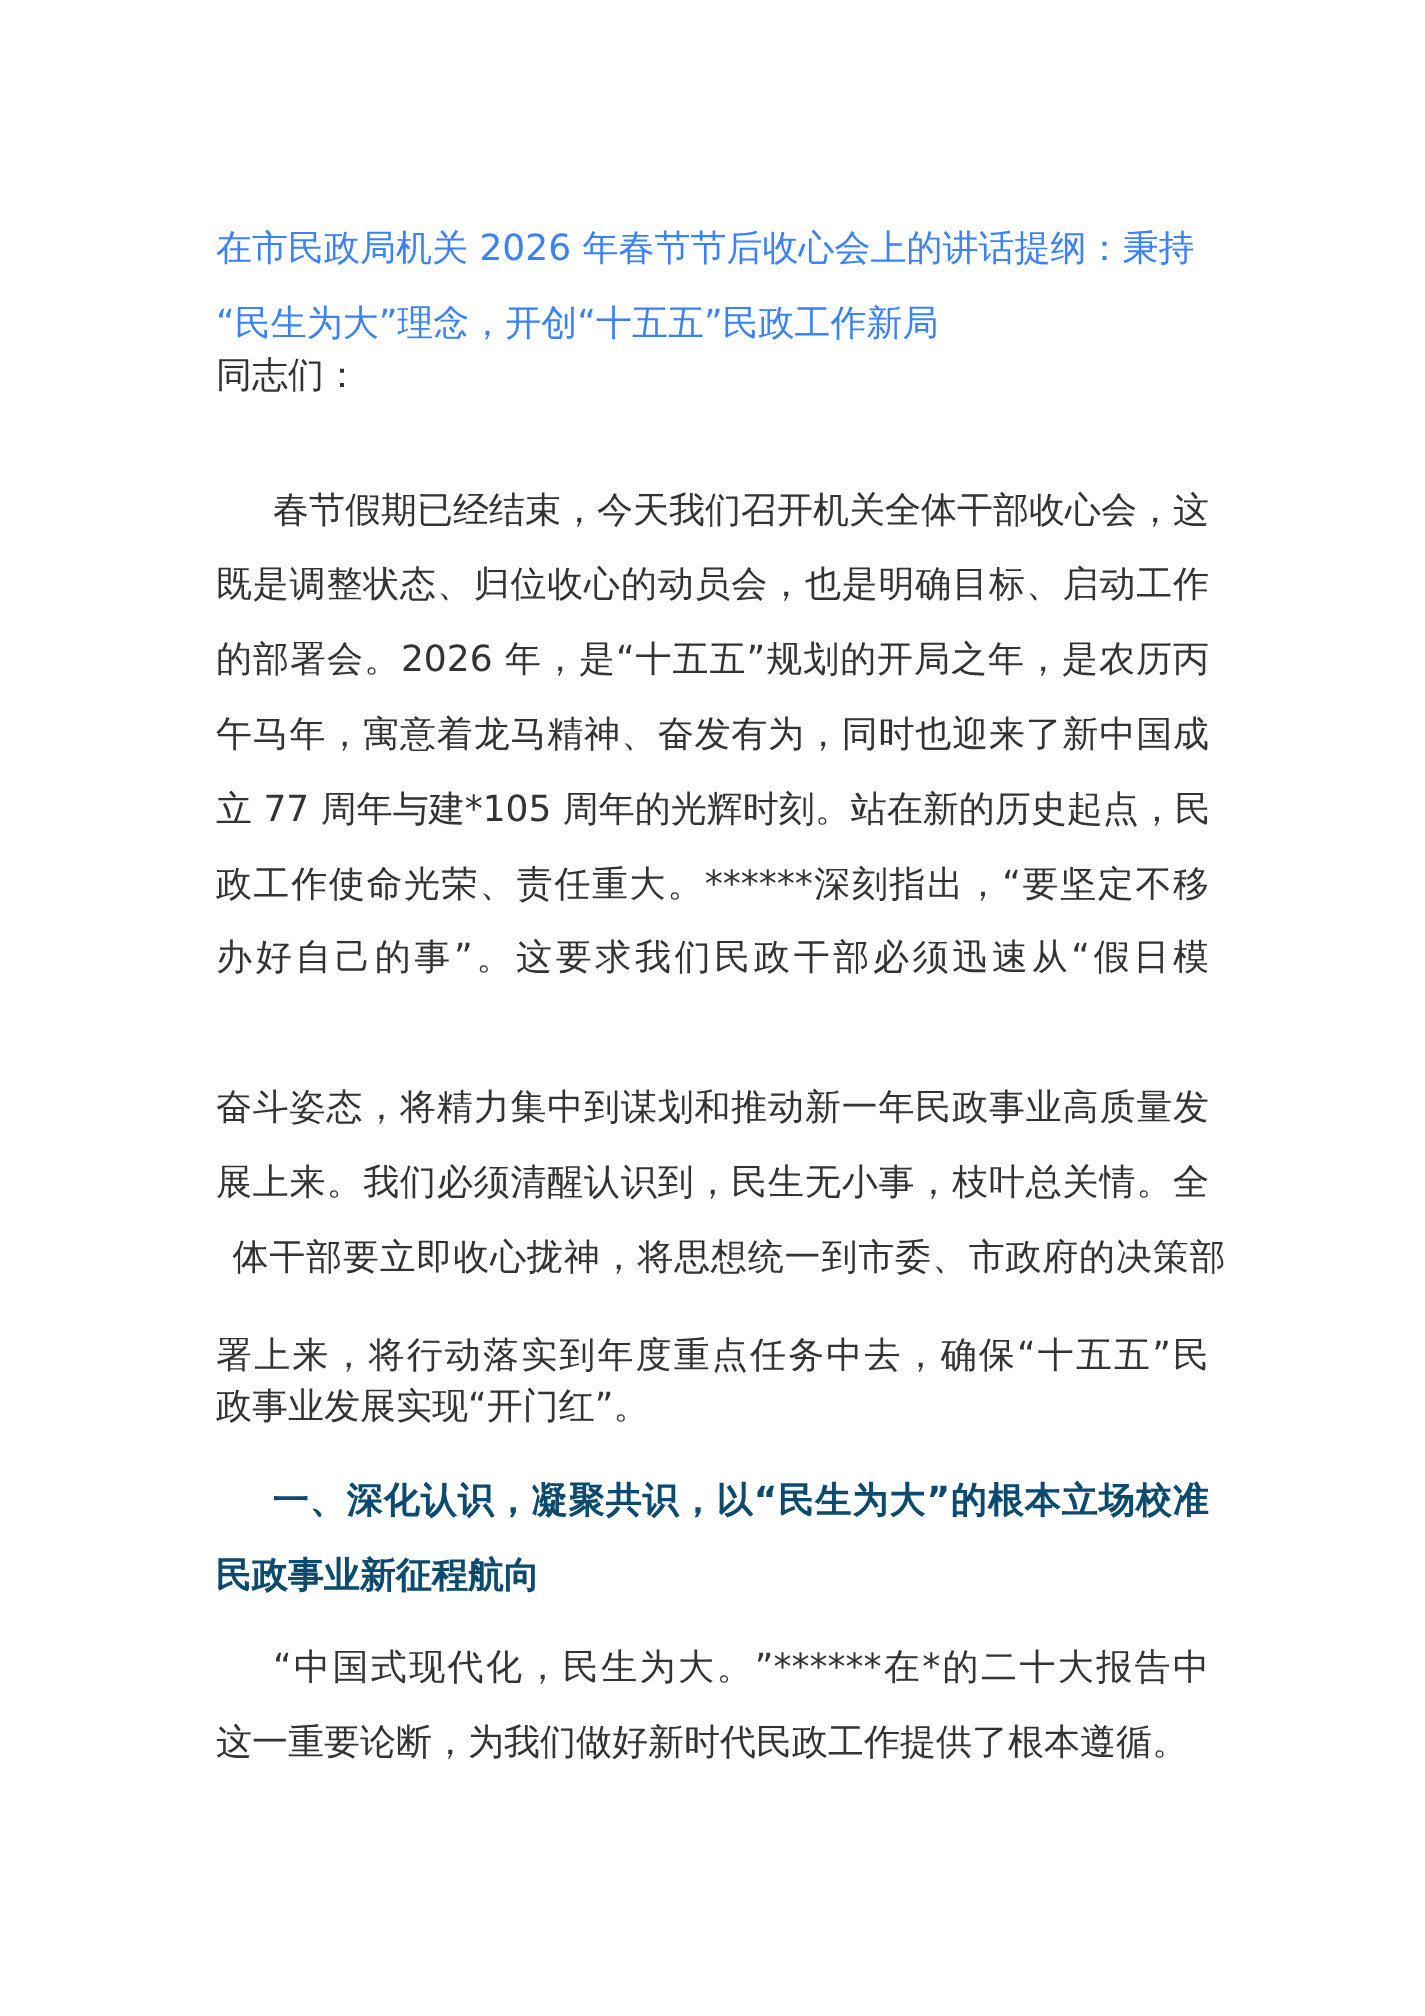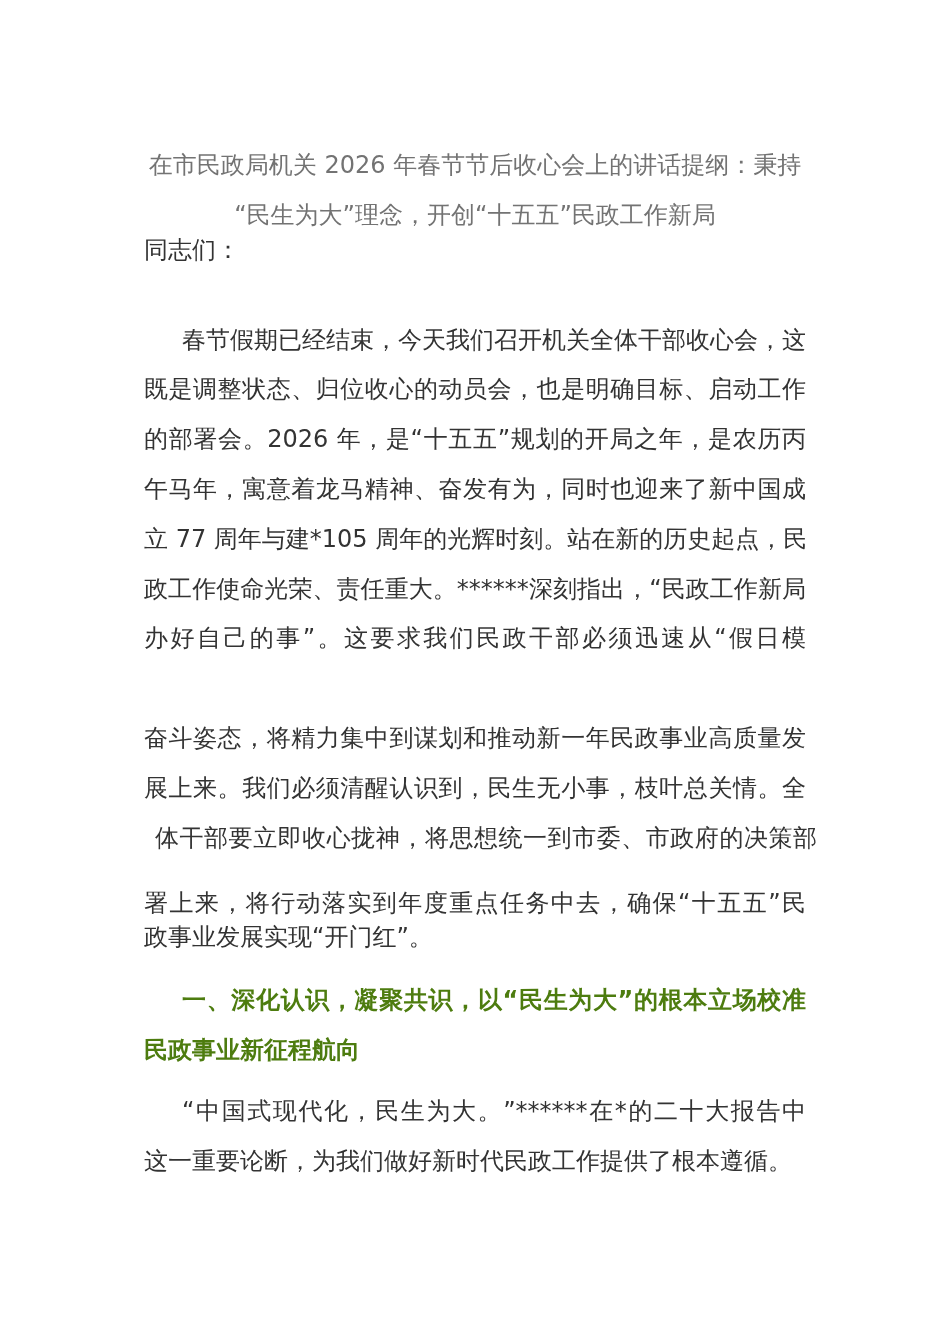--- a/index.html
+++ b/index.html
@@ -32,51 +32,51 @@
     text-align: justify;
     text-align-last: justify;
   }
   .title-line {
     position: absolute;
     left: 144px;
     width: 662px;
     font-size: 24px;
     line-height: 30px;
     white-space: nowrap;
-    text-align: center;
-    color: #737373;
+    text-align: left;
+    color: #3b82f6;
   }
   .last {
     text-align-last: left;
   }
   .indent {
     left: 182px;
     width: 624px;
   }
   .bold {
     font-weight: bold;
-    color: #4d7c0f;
+    color: #0c4a6e;
   }
 </style>
 </head>
 <body>
 
 <div class="page">
 
   <div class="title-line" style="top:150px;">在市民政局机关 2026 年春节节后收心会上的讲话提纲：秉持</div>
   <div class="title-line" style="top:200px;">“民生为大”理念，开创“十五五”民政工作新局</div>
 
   <div class="line last" style="top:235px;">同志们：</div>
 
   <div class="line indent" style="top:325px;">春节假期已经结束，今天我们召开机关全体干部收心会，这</div>
   <div class="line" style="top:374px;">既是调整状态、归位收心的动员会，也是明确目标、启动工作</div>
   <div class="line" style="top:424px;">的部署会。2026 年，是“十五五”规划的开局之年，是农历丙</div>
   <div class="line" style="top:474px;">午马年，寓意着龙马精神、奋发有为，同时也迎来了新中国成</div>
   <div class="line" style="top:524px;">立 77 周年与建*105 周年的光辉时刻。站在新的历史起点，民</div>
-  <div class="line" style="top:574px;">政工作使命光荣、责任重大。******深刻指出，“民政工作新局</div>
+  <div class="line" style="top:574px;">政工作使命光荣、责任重大。******深刻指出，“要坚定不移</div>
   <div class="line" style="top:623px;">办好自己的事”。这要求我们民政干部必须迅速从“假日模</div>
   <div class="line" style="top:723px;">奋斗姿态，将精力集中到谋划和推动新一年民政事业高质量发</div>
   <div class="line" style="top:773px;">展上来。我们必须清醒认识到，民生无小事，枝叶总关情。全</div>
   <div class="line" style="top:823px;margin-left:11px;">体干部要立即收心拢神，将思想统一到市委、市政府的决策部</div>
   <div class="line" style="top:872px;margin-top:16px;">署上来，将行动落实到年度重点任务中去，确保“十五五”民</div>
   <div class="line last" style="top:922px;">政事业发展实现“开门红”。</div>
 
   <div class="line indent bold" style="top:985px;">一、深化认识，凝聚共识，以“民生为大”的根本立场校准</div>
   <div class="line bold last" style="top:1035px;">民政事业新征程航向</div>
 

